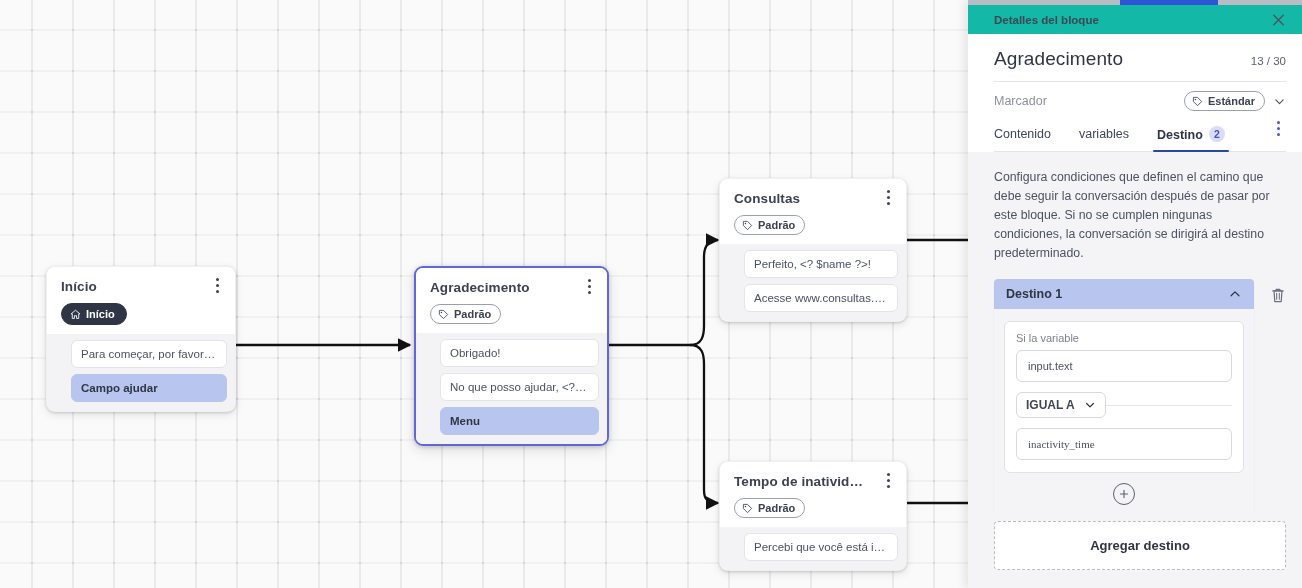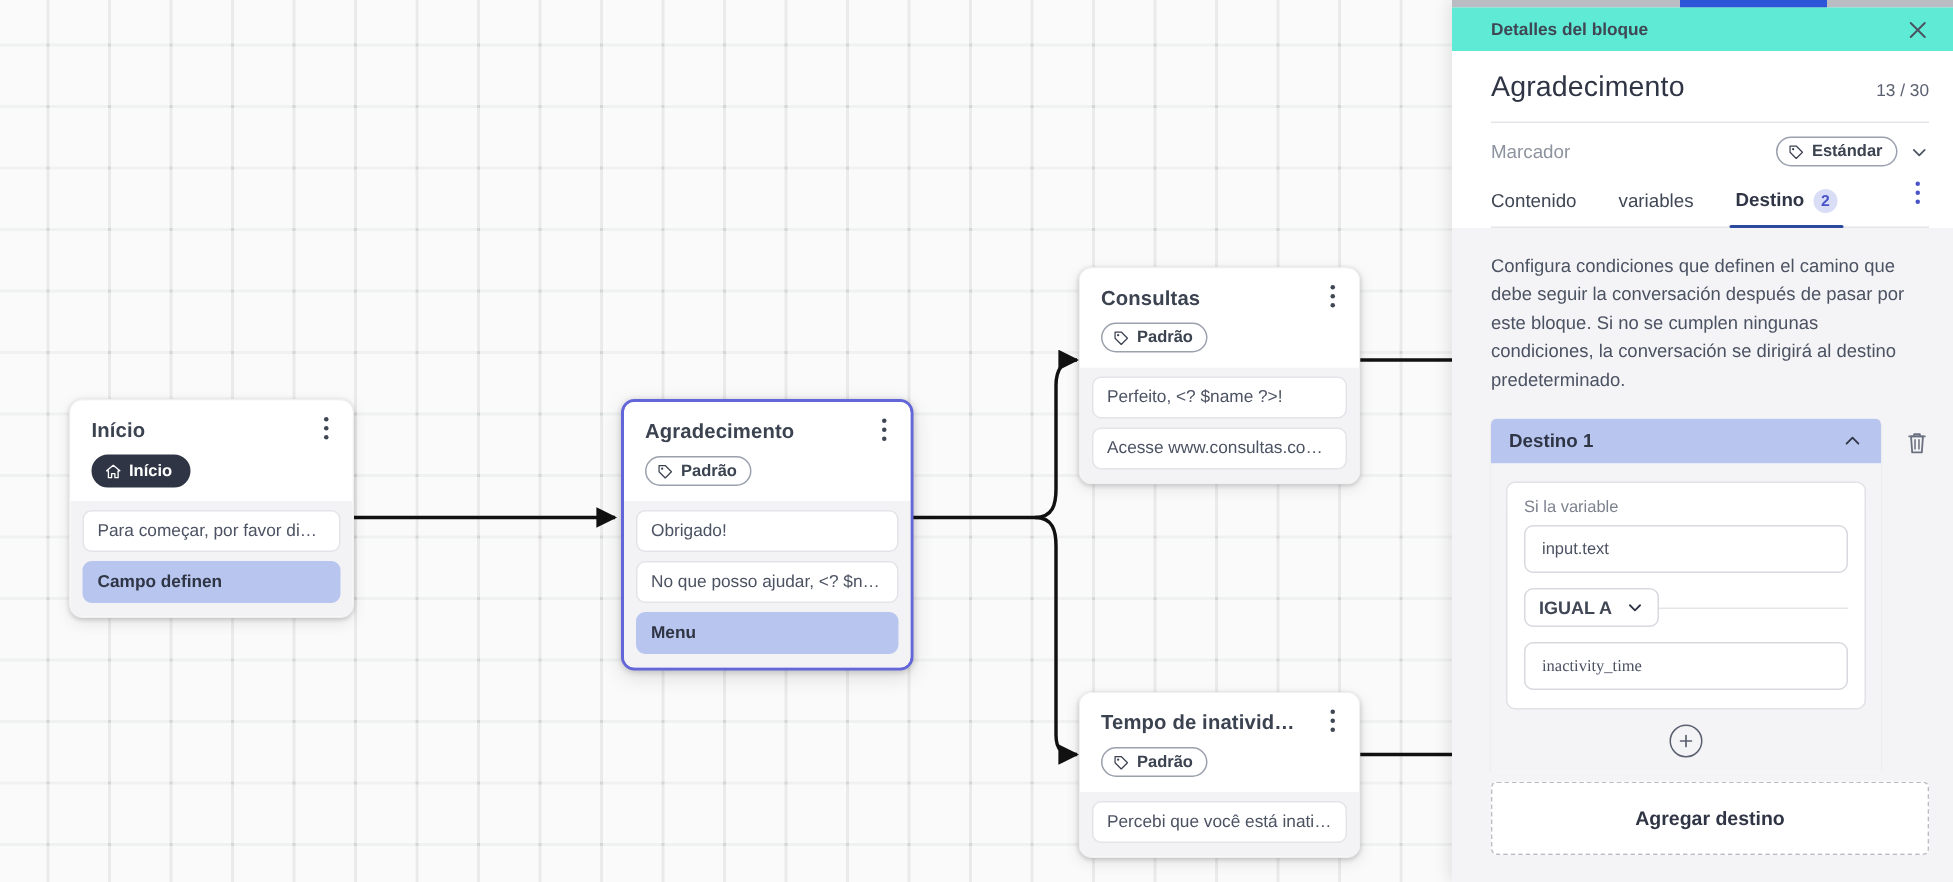--- a/index.html
+++ b/index.html
@@ -46,54 +46,54 @@
     padding:3px 9px 3px 7px;font-size:11px;color:#3b4250;font-weight:600;
     background:#fff;
   }
   .tag.home{background:#2f3545;border-color:#2f3545;color:#fff;font-weight:700;padding:4px 11px 4px 8px;}
   .tag svg{display:block;}
 
   .node-body{background:#f3f3f5;padding:6px 8px 9px;display:flex;flex-direction:column;gap:6px;}
   .msg{
     background:#fff;border:1px solid #e3e4e8;border-radius:6px;
     padding:7px 9px;font-size:11.5px;color:#4b5262;
-    white-space:nowrap;overflow:hidden;text-overflow:ellipsis;
+    white-space:nowrap;overflow:hidden;text-overflow:ellipsis;margin-left:16px;
   }
   .msg.highlight{background:#b8c6ef;border-color:#b8c6ef;color:#2f3545;font-weight:700;}
 
   
   #panel{
     position:absolute;right:0;top:0;width:334px;height:588px;
     background:#f4f4f6;
     box-shadow:-3px 0 10px rgba(0,0,0,.10);
     display:flex;flex-direction:column;
   }
   .topbars{position:absolute;left:0;top:0;width:100%;height:5px;}
   #topgray{position:absolute;left:0;top:0;width:100%;height:5px;background:#b9bcc2;}
   #topblue{position:absolute;left:152px;top:0;width:98px;height:5px;background:#2d55d8;}
 
   .panel-bar{
-    height:29px;background:#5eead4;display:flex;align-items:center;
+    height:29px;background:#14b8a6;display:flex;align-items:center;
     padding:0 12px 0 26px;margin-top:5px;position:relative;
   }
   .panel-bar .t{font-size:11.5px;color:#3f4654;font-weight:600;}
   .close-x{position:absolute;right:16px;top:50%;transform:translateY(-50%);cursor:pointer;line-height:0;}
 
   .panel-head{background:#fff;padding:14px 16px 0 26px;}
   .title-row{display:flex;align-items:baseline;justify-content:space-between;padding-bottom:11px;border-bottom:1px solid #e4e5e9;}
   .panel-title{font-size:19px;color:#2f3545;font-weight:400;letter-spacing:.1px;}
   .counter{font-size:11.5px;color:#5a6070;white-space:nowrap;margin-left:23px;}
   .marker-row{display:flex;align-items:center;justify-content:space-between;padding:9px 0 11px;}
   .marker-label{font-size:12.5px;color:#8d939e;}
   .marker-right{display:flex;align-items:center;gap:8px;}
 
   .tabs{display:flex;align-items:center;gap:0;border-bottom:1px solid #e4e5e9;position:relative;}
   .tab{
     font-size:12.5px;color:#3f4654;padding:4px 0 9px;margin-right:28px;cursor:pointer;
-    display:flex;align-items:flex-start;gap:6px;position:relative;
+    display:flex;align-items:flex-end;gap:6px;position:relative;
   }
   .tab.active{font-weight:600;color:#2f3545;}
   .tab.active:after{content:"";position:absolute;left:-4px;right:-4px;bottom:-1px;height:2.5px;background:#2b4a9e;border-radius:2px;}
   .tab-badge{
     background:#d9ddf6;color:#4a54c9;font-size:10.5px;font-weight:700;
     border-radius:50%;width:16px;height:16px;display:flex;align-items:center;justify-content:center;
   }
   .tabs .kebab{position:absolute;right:0;top:-1px;}
   .tabs .kebab i{background:#4a54c9;}
 
@@ -171,21 +171,21 @@
         <span class="tag home">
           <svg width="11" height="11" viewBox="0 0 16 16">
             <path d="M8 1.8 1.6 7.1h1.7v6.6h3.1v-3.9h3.2v3.9h3.1V7.1h1.7z" fill="none" stroke="#fff" stroke-width="1.3" stroke-linejoin="round"></path>
           </svg>
           <span>Início</span>
         </span>
       </div>
     </div>
     <div class="node-body">
       <div class="msg">Para começar, por favor digite o ...</div>
-      <div class="msg highlight">Campo definen</div>
+      <div class="msg highlight">Campo ajudar</div>
     </div>
   </div>
 
   <div class="node selected" style="left:414px;top:266px;width:191px;">
     <div class="node-head">
       <div class="node-title">Agradecimento</div>
       <div class="kebab">
           <i></i>
           <i></i>
           <i></i>

